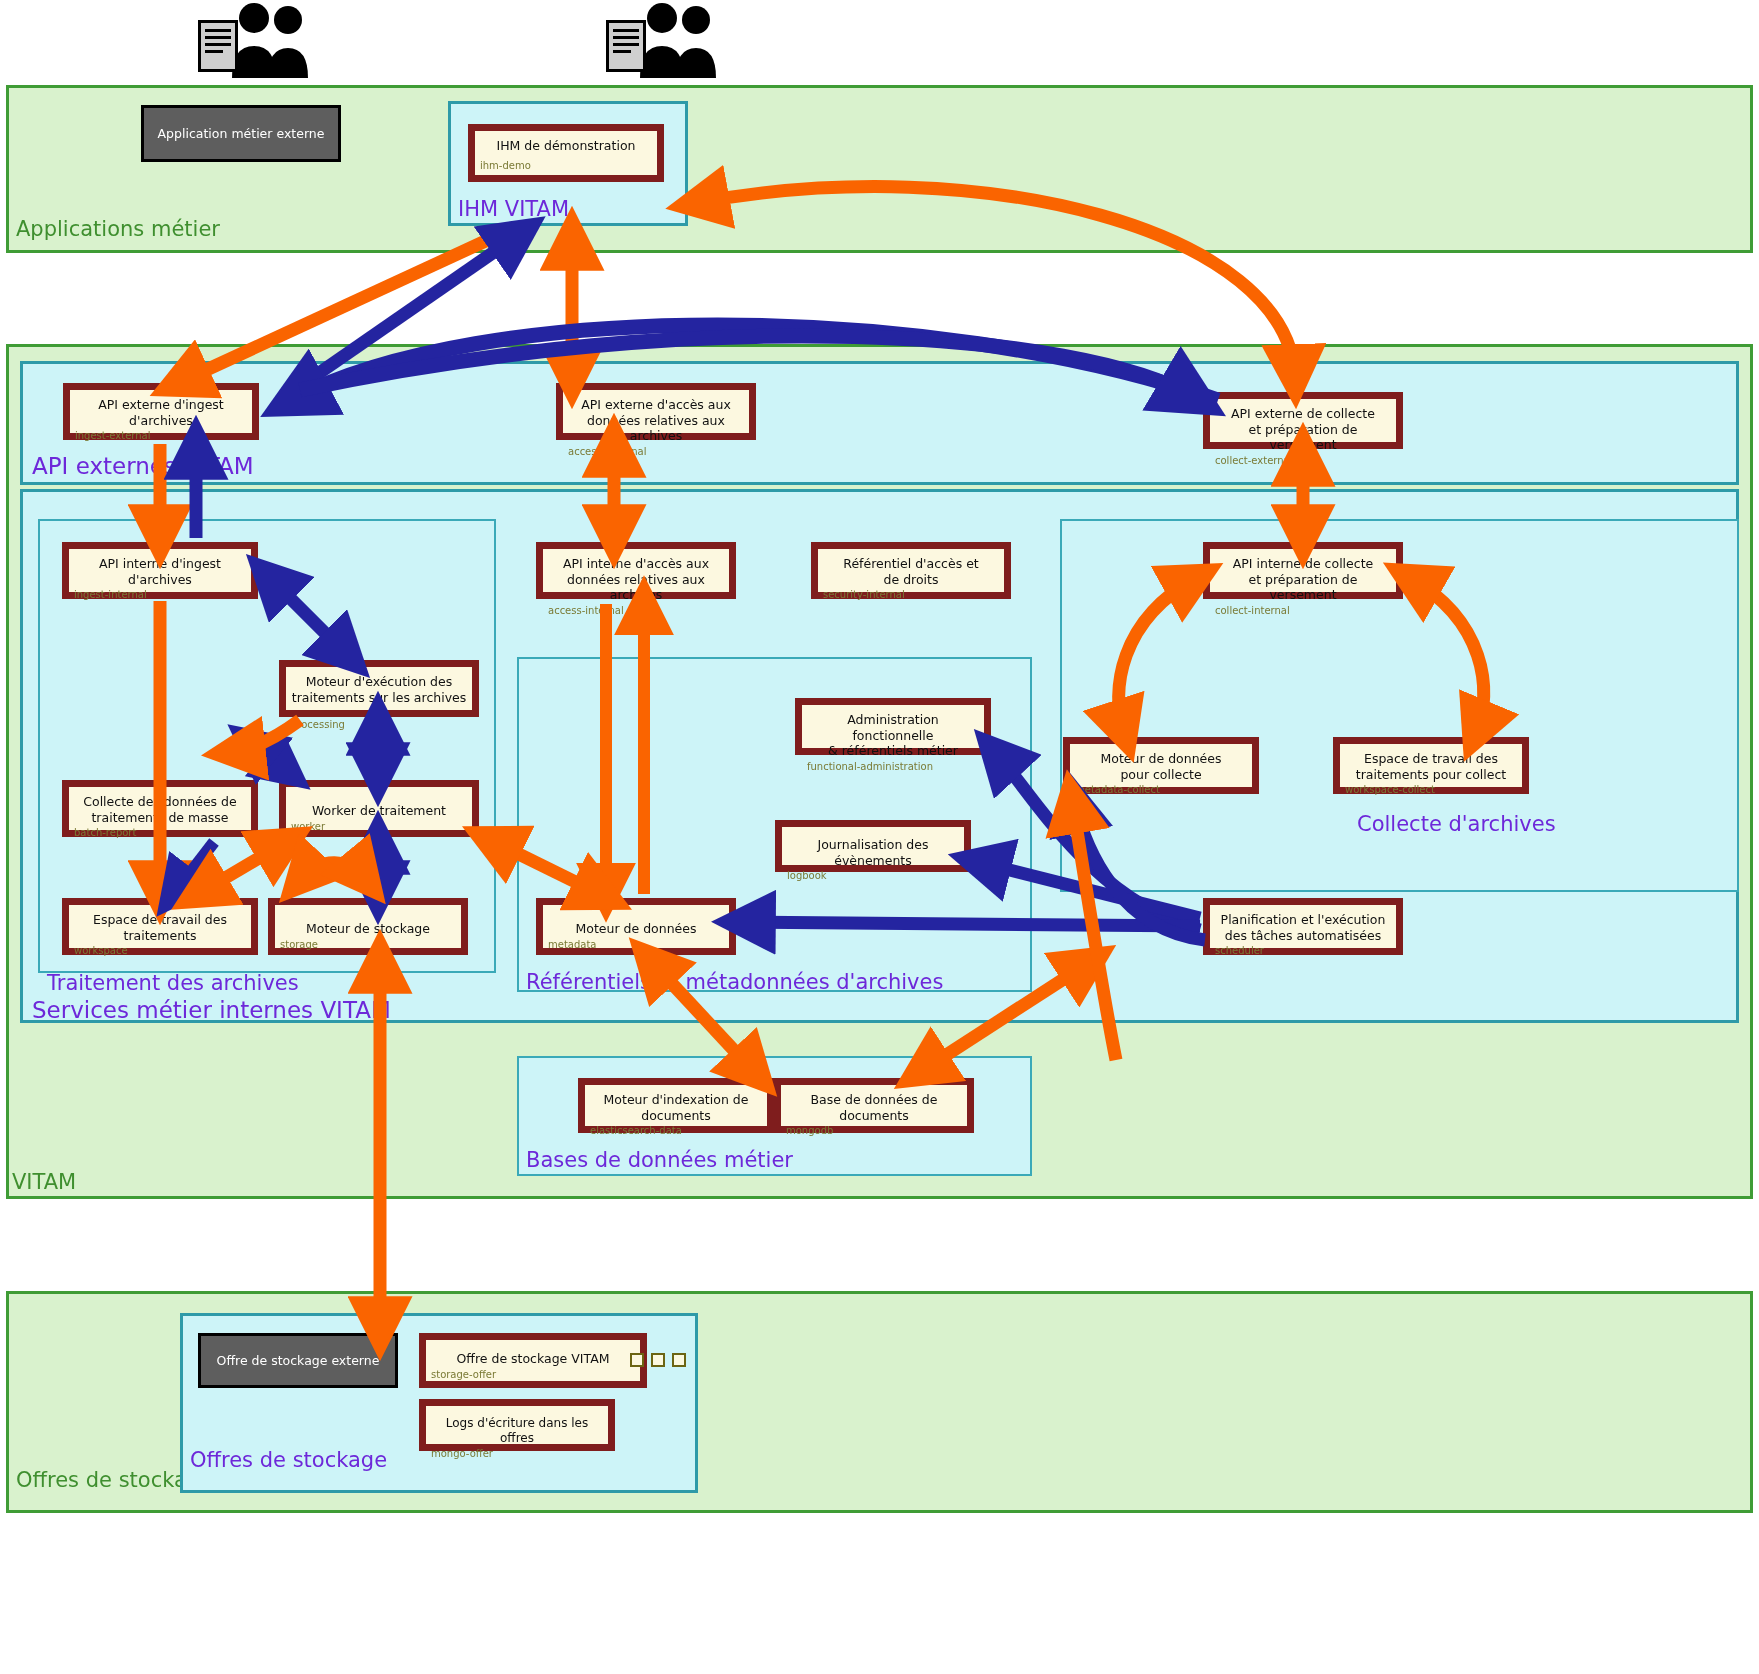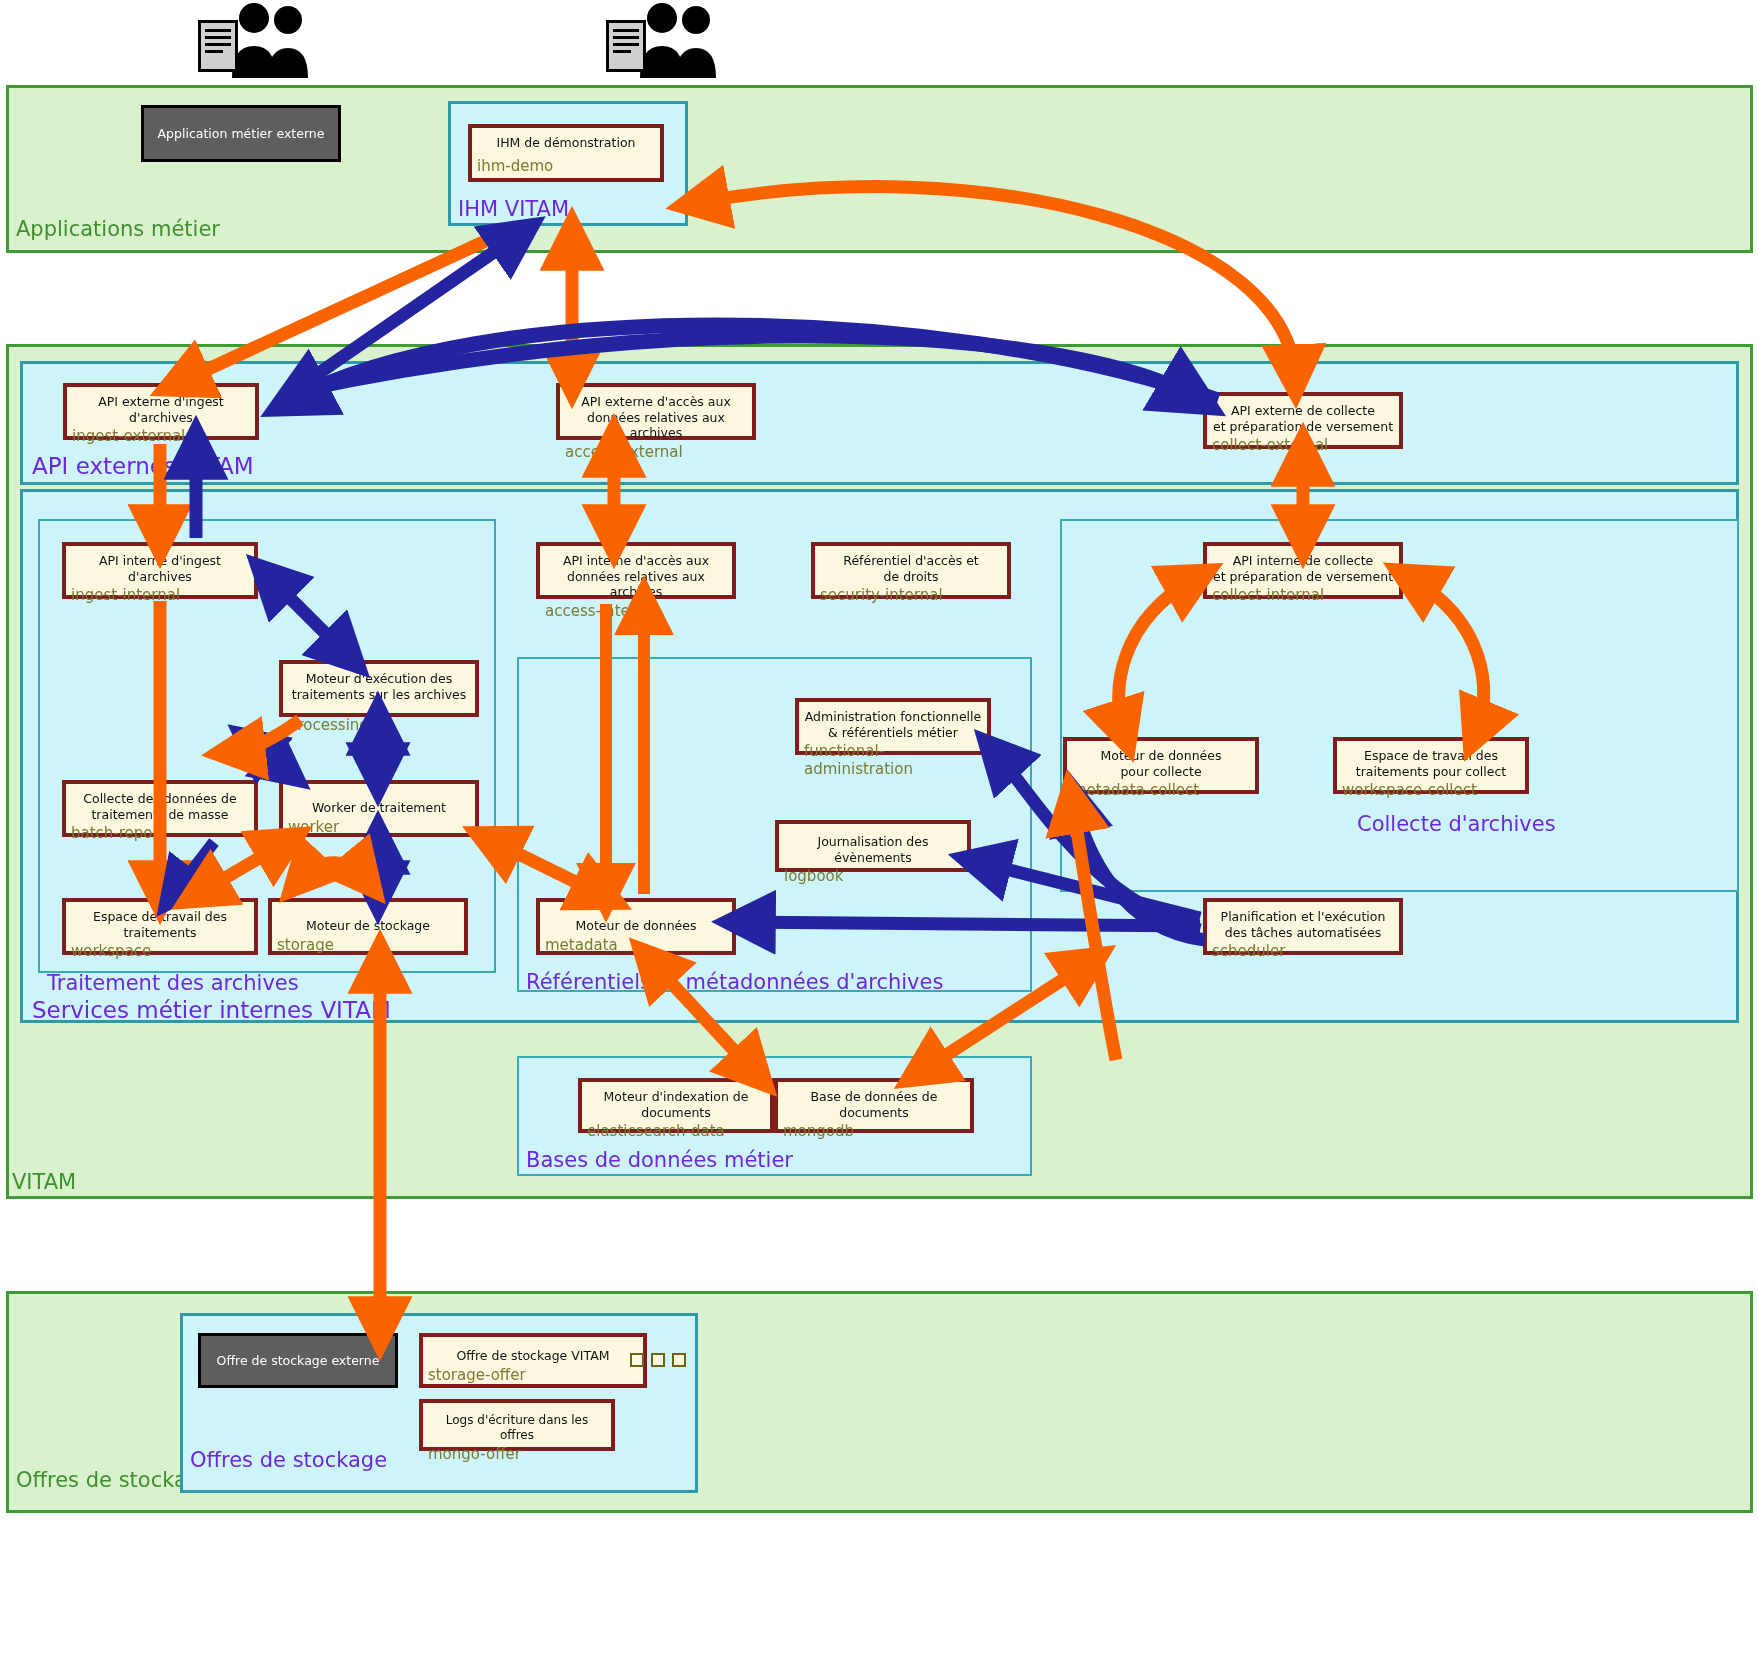--- a/index.html
+++ b/index.html
@@ -8,24 +8,24 @@
 
   
   .zone-green{position:absolute;background:#d9f2cd;border:3px solid #3f9c35;box-sizing:border-box;}
   .zone-cyan{position:absolute;background:#cdf4f8;border:3px solid #2e9aa8;box-sizing:border-box;}
   .zone-cyan-thin{position:absolute;background:#cdf4f8;border:2px solid #3aa9b8;box-sizing:border-box;}
   .zone-label{position:absolute;font-size:21px;line-height:1;white-space:nowrap;}
   .lbl-green{color:#3f8f2f;}
   .lbl-cyan{color:#6d28d9;}
 
   
-  .cmp{position:absolute;background:#fcf8e0;border:4px solid #7f1d1d;box-sizing:border-box;
+  .cmp{position:absolute;background:#fcf8e0;border:7px solid #7f1d1d;box-sizing:border-box;
        display:flex;flex-direction:column;justify-content:flex-start;}
   .cmp .t{font-size:12.5px;color:#111;text-align:center;line-height:1.25;padding:7px 4px 0 4px;}
-  .cmp .s{font-size:15px;color:#7a7a35;text-align:left;line-height:1.2;padding:2px 0 3px 5px;margin-top:auto;}
+  .cmp .s{font-size:10px;color:#7a7a35;text-align:left;line-height:1.2;padding:2px 0 3px 5px;margin-top:auto;}
 
   .extbox{position:absolute;background:#5e5e5e;border:3px solid #000;box-sizing:border-box;
           display:flex;align-items:center;justify-content:center;}
   .extbox span{color:#fff;font-size:12.5px;text-align:center;}
 
   
   .actor{position:absolute;}
 
   
   .minisq{position:absolute;border:2px solid #6b6413;background:#fcf8e0;box-sizing:border-box;}

